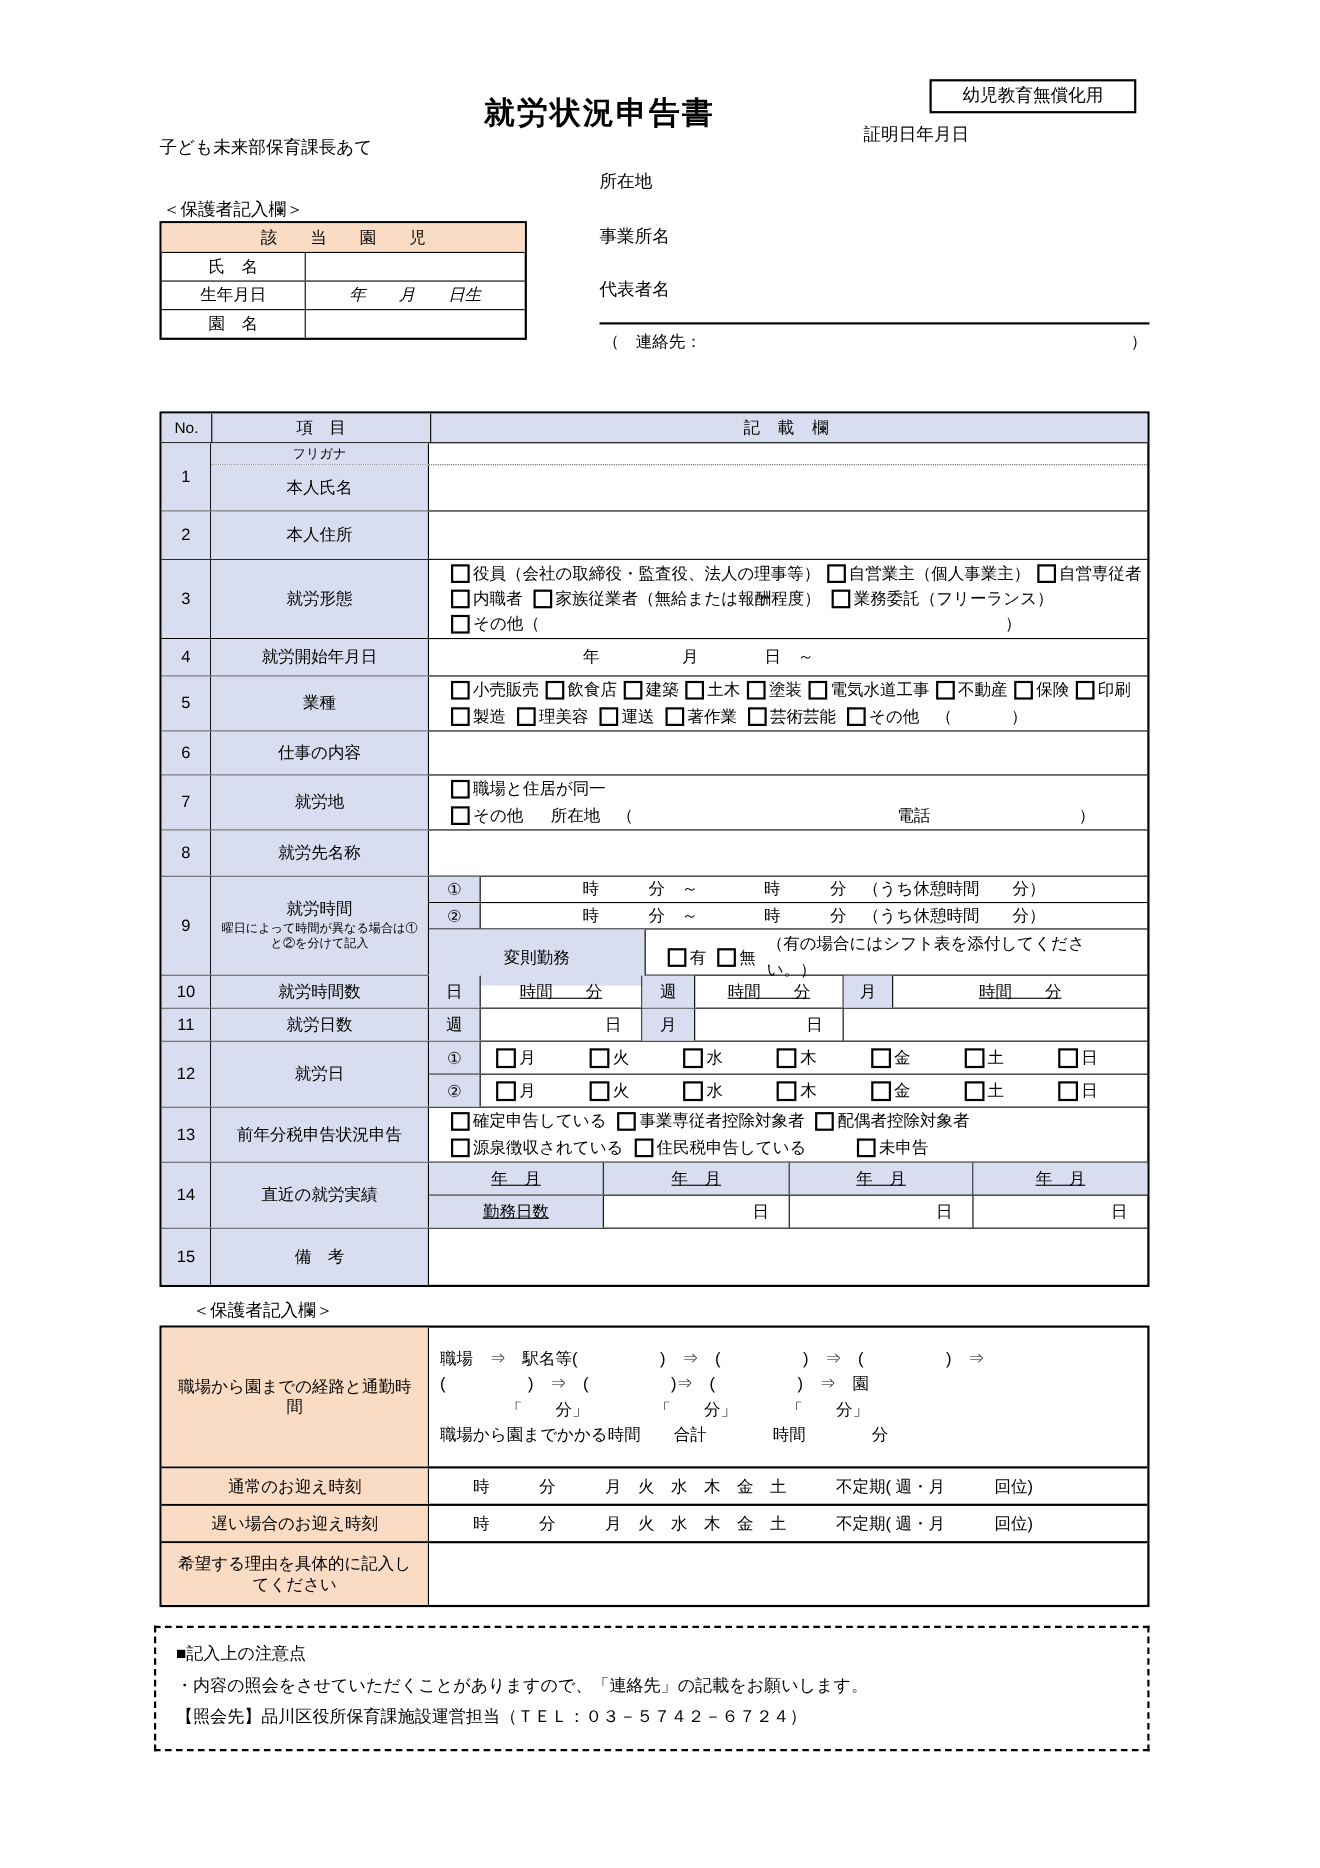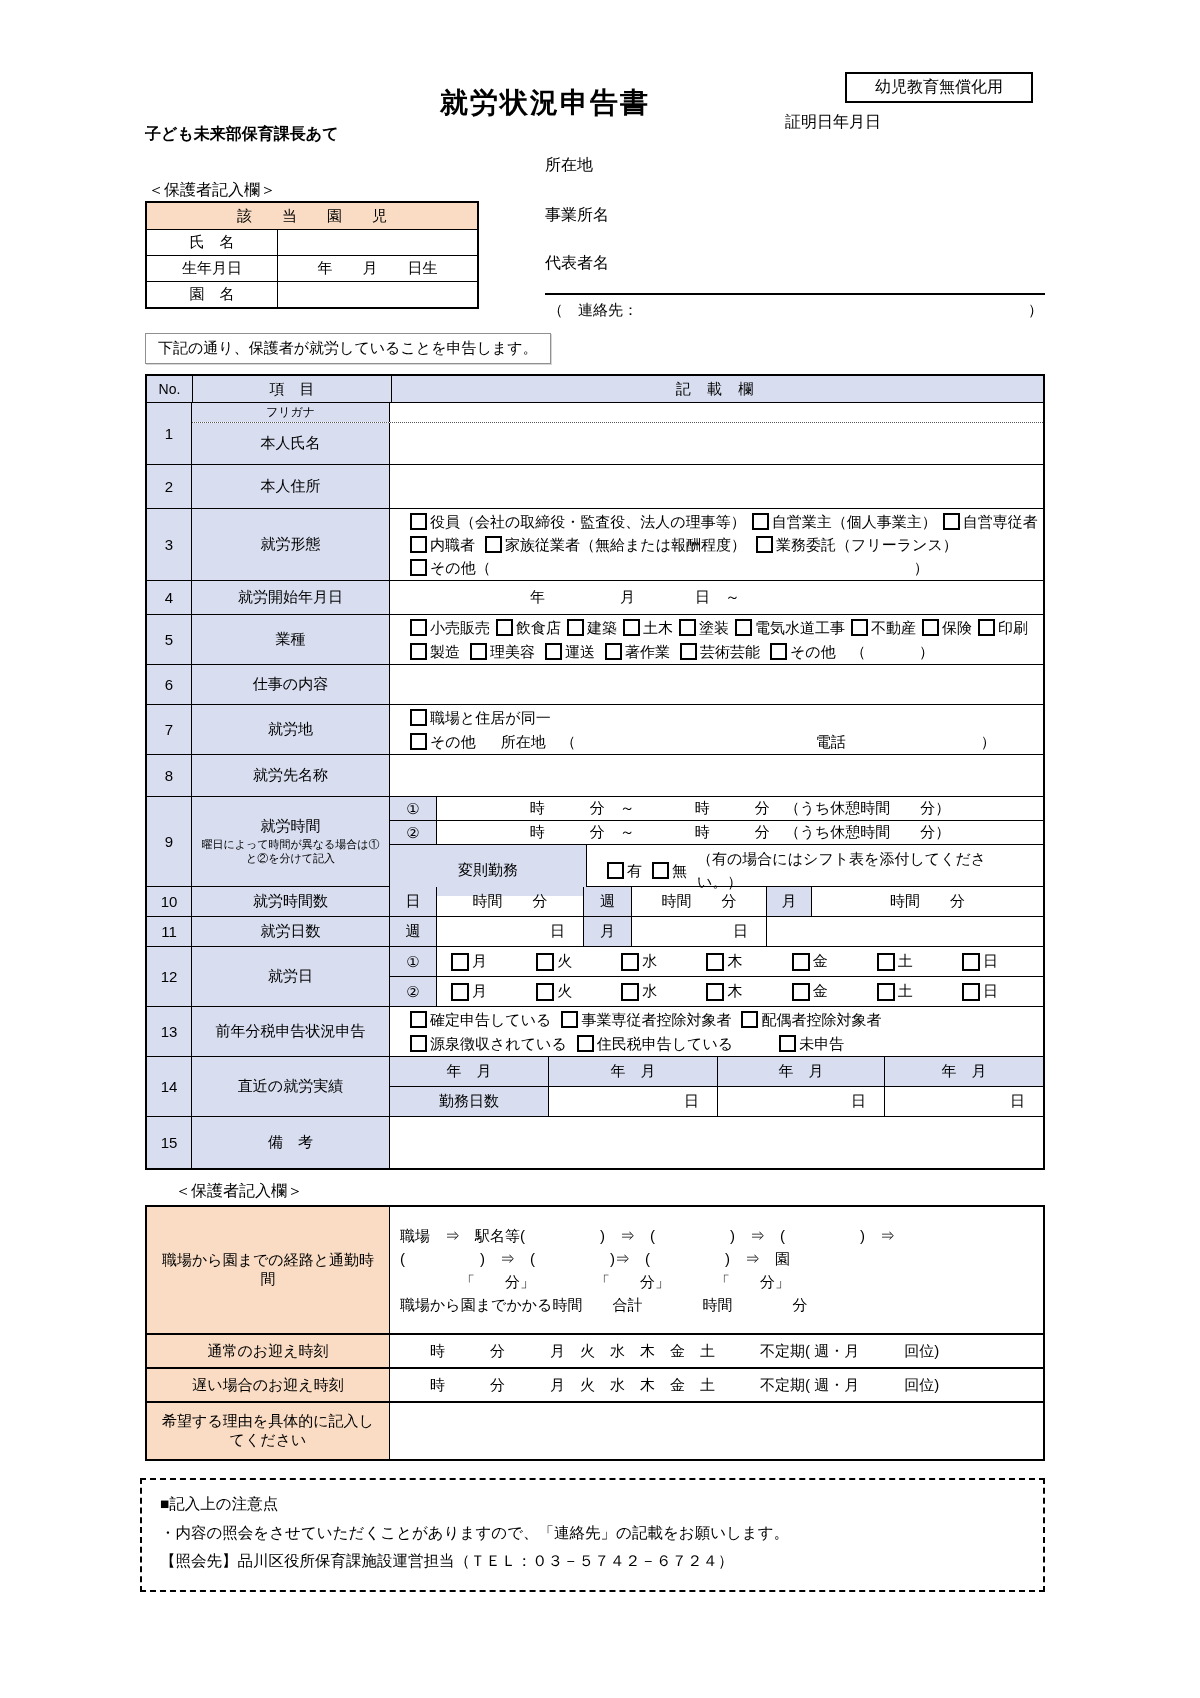--- a/index.html
+++ b/index.html
@@ -5,33 +5,33 @@
   html,body{margin:0;padding:0;background:#fff;}
   .page{position:relative;width:1200px;height:1698px;background:#fff;color:#000;
         font-family:"Liberation Sans",sans-serif;font-size:15px;overflow:hidden;}
   .abs{position:absolute;}
   .pre{white-space:pre-wrap;}
   
   .tag-box{left:845px;top:72px;width:184px;height:27px;border:2px solid #000;
            display:flex;align-items:center;justify-content:center;font-size:16px;}
   .title{left:330px;top:84px;width:430px;text-align:center;font-size:28px;font-weight:bold;letter-spacing:2px;}
   .cert{left:785px;top:112px;width:262px;display:flex;justify-content:flex-start;font-size:16px;}
-  .addressee{left:145px;top:124px;font-size:16px;font-weight:bold;}
+  .addressee{left:145px;top:124px;font-size:16px;}
   .emp-label{left:545px;font-size:16px;}
   .emp-line{left:545px;top:293px;width:500px;border-top:2px solid #000;height:0;}
   .emp-contact{left:548px;top:301px;width:495px;display:flex;justify-content:space-between;font-size:15px;}
   .g-head{font-size:16px;}
   
   .ctable{left:145px;top:201px;width:330px;border:2px solid #000;}
   .ctable .hd{height:26px;background:var(--peach);display:flex;align-items:center;justify-content:center;
               border-bottom:1px solid #000;font-size:15px;}
   .ctable .cr{display:flex;height:25px;border-bottom:1px solid #000;}
   .ctable .cr:last-child{border-bottom:none;}
   .ctable .cl{width:130px;border-right:1px solid #000;display:flex;align-items:center;justify-content:center;}
-  .ctable .cv{flex:1;display:flex;align-items:center;justify-content:center;}
+  .ctable .cv{flex:1;display:flex;align-items:center;justify-content:center;font-style:italic;}
   
   .decl{left:145px;top:333px;border:1px solid #909090;padding:5px 12px;font-size:15px;background:#fff;
         box-shadow:1px 1px 0 #d7d7d7;}
   :root{--lav:#d8def0;--peach:#fadcc4;}
   
   .mtable{left:145px;top:374px;width:900px;border:2px solid #000;box-sizing:border-box;}
   .trow{display:flex;border-top:1px solid #000;box-sizing:border-box;}
   .trow:first-child{border-top:none;}
   .cell{box-sizing:border-box;}
   .no{width:45px;min-width:45px;background:var(--lav);border-right:1px solid #000;
@@ -48,21 +48,21 @@
   .subrow{display:flex;flex:1;border-top:1px solid #000;box-sizing:border-box;}
   .subrow:first-child{border-top:none;}
   .subrow.dotted{border-bottom:1px dotted #555;}
   .subrow.dotted + .subrow{border-top:none;gap:45px;}
   .mini{width:47px;min-width:47px;background:var(--lav);border-right:1px solid #000;
         display:flex;align-items:center;justify-content:center;font-size:15px;box-sizing:border-box;}
   .mini.wide{width:197px;min-width:197px;}
   .small{font-size:12px;}
   .note{font-size:11px;line-height:1.25;margin-top:2px;}
   .center{align-items:center;text-align:center;}
-  .ccenter{display:flex;align-items:center;justify-content:center;}
+  .ccenter{display:flex;align-items:center;justify-content:center;text-decoration:underline;}
   .rt{display:flex;align-items:center;justify-content:flex-end;padding-right:18px;box-sizing:border-box;}
   .hrow{flex:1;display:flex;}
   .hcell{display:flex;align-items:center;box-sizing:border-box;border-right:1px solid #000;}
   .hcell.last{border-right:none;}
   .lavbg{background:var(--lav);}
   .cbline{display:flex;align-items:center;line-height:1.55;}
   .cbline .cb-item{margin-right:10px;display:inline-flex;align-items:center;white-space:nowrap;}
   .tight .cb-item{margin-right:6px;}
   .cb{display:inline-block;width:13px;height:13px;border:2px solid #000;background:#fff;margin-right:3px;flex:none;}
   .rel{position:relative;}
@@ -118,21 +118,20 @@
     <div class="cr">
       <div class="cl">生年月日</div>
       <div class="cv">年　　月　　日生</div>
     </div>
     <div class="cr">
       <div class="cl">園　名</div>
       <div class="cv"></div>
     </div>
   </div>
 
-  <div class="abs decl">下記の通り、保護者が就労していることを申告します。</div>
 
   <div class="abs mtable">
 
     <div class="trow thead">
       <div class="hno">No.</div>
       <div class="hitem">項　目</div>
       <div class="hentry">記 載 欄</div>
     </div>
 
     <div class="trow" style="height:62px">

